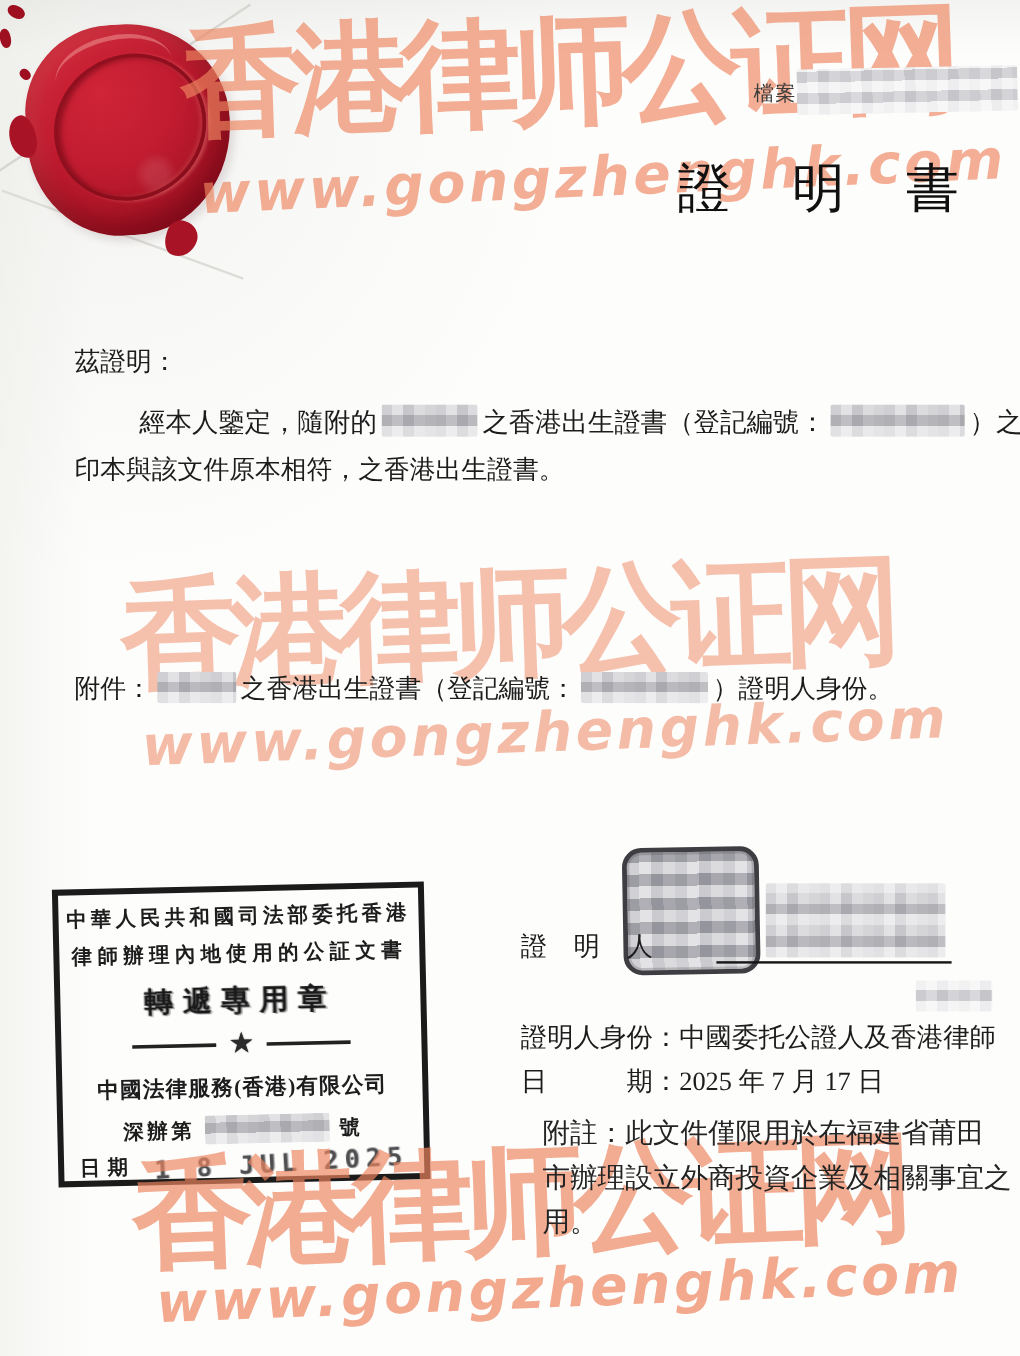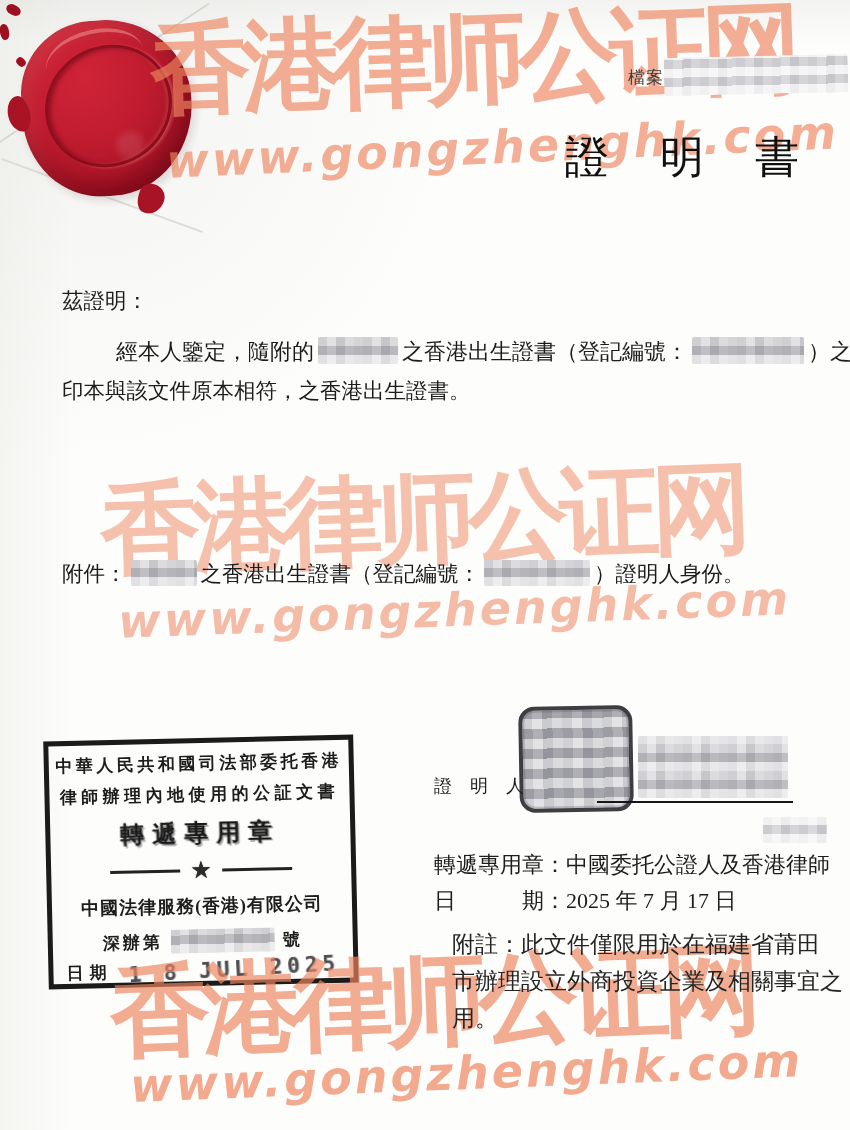--- a/index.html
+++ b/index.html
@@ -120,21 +120,21 @@
       font-size:21px; font-weight:700; letter-spacing:5px; color:#4f4f52;
       transform:rotate(-2deg); filter:blur(0.4px); text-shadow:1px 0 0 rgba(80,80,85,0.4); }
 
   
   .cert-stamp { position:absolute; left:519px; top:706px; width:106px; height:98px; z-index:5;
       border:4px solid #3d3d42; border-radius:16px; transform:rotate(-1deg);
       box-shadow: inset 0 0 0 2px rgba(70,70,75,0.25); }
   .sig-redact { position:absolute; left:638px; top:736px; width:150px; height:62px; z-index:5; }
   .sig-line { position:absolute; left:597px; top:801px; width:196px; height:2px; background:#161616; z-index:6; }
 
-  .attestor   { left:434px; top:774px; font-size:18px; }
+  .attestor   { left:434px; top:774px; font-size:22px; }
   .name-row   { left:434px; top:814px; font-size:22px; }
   .name-row .px { width:84px; height:28px; margin-left:4px; }
   .name-redact2 { position:absolute; left:763px; top:817px; width:64px; height:26px; z-index:5; }
   .identity-row { left:434px; top:850px; font-size:22px; }
   .certdate-row { left:434px; top:886px; font-size:22px; }
 
   .note { position:absolute; left:452px; top:926px; z-index:5; font-size:23px; line-height:37px; color:#242424; }
   .note span { display:block; white-space:nowrap; }
 
   .inline-px-1 { width:80px;  height:27px; margin:0 4px; }
@@ -203,21 +203,21 @@
 
   <div class="px px-dark cert-stamp"></div>
   <div class="px sig-redact"></div>
   <div class="sig-line"></div>
 
   <div class="txt attestor">證　明　人</div>
 
   <div class="px px-light name-redact2"></div>
 
   <div class="txt identity-row">
-    <span>轉遞專用章：</span><span>中國委托公證人及香港律師</span>
+    <span>證明人身份：</span><span>中國委托公證人及香港律師</span>
   </div>
 
   <div class="txt certdate-row">
     <span>日　　　期：</span><span>2025 年 7 月 17 日</span>
   </div>
 
   <div class="note">
     <span>附註：此文件僅限用於在福建省莆田</span>
     <span>市辦理設立外商投資企業及相關事宜之</span>
     <span>用。</span>

